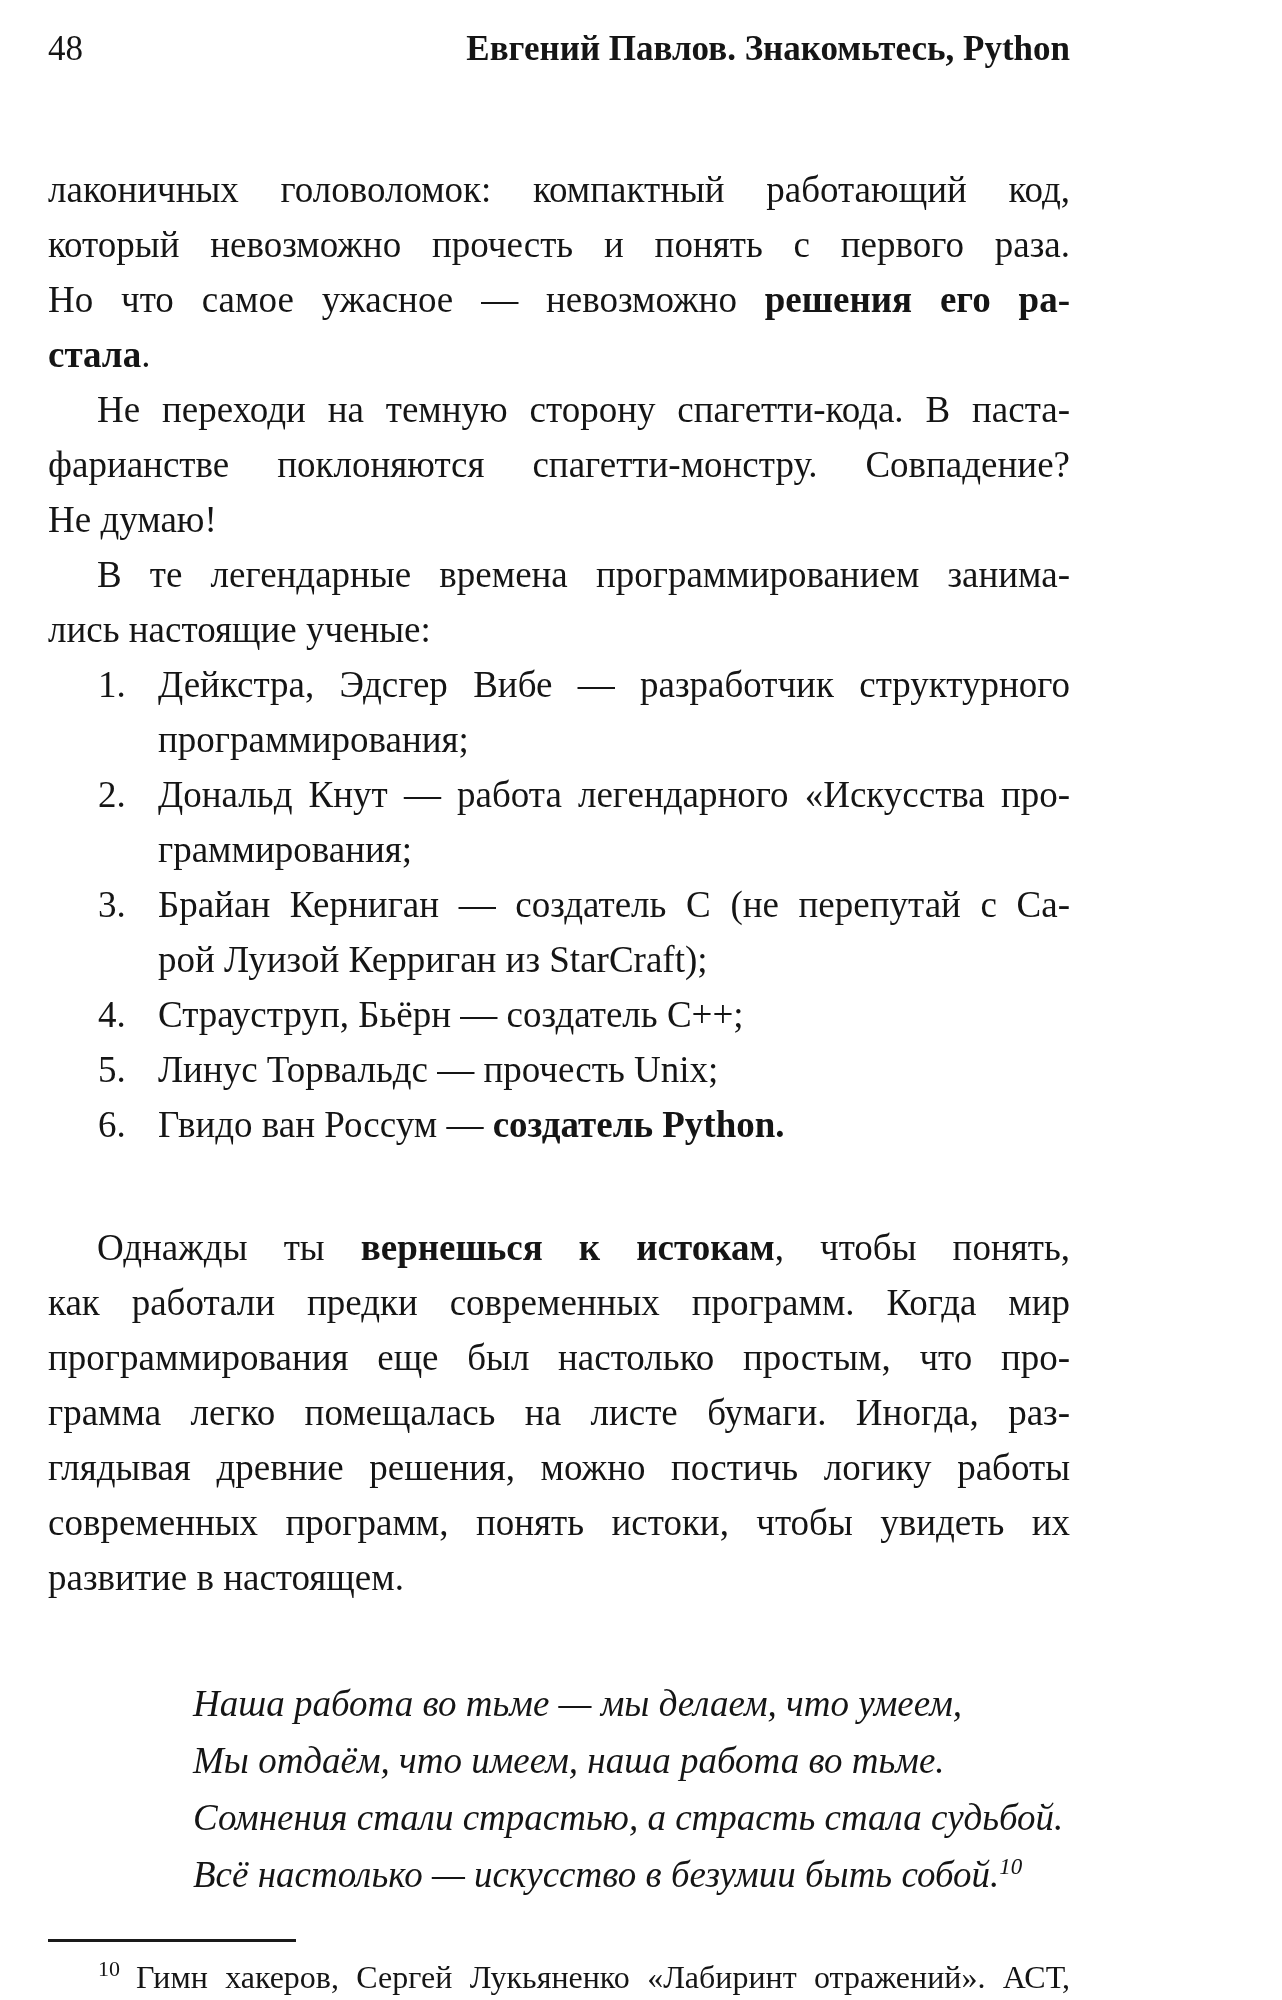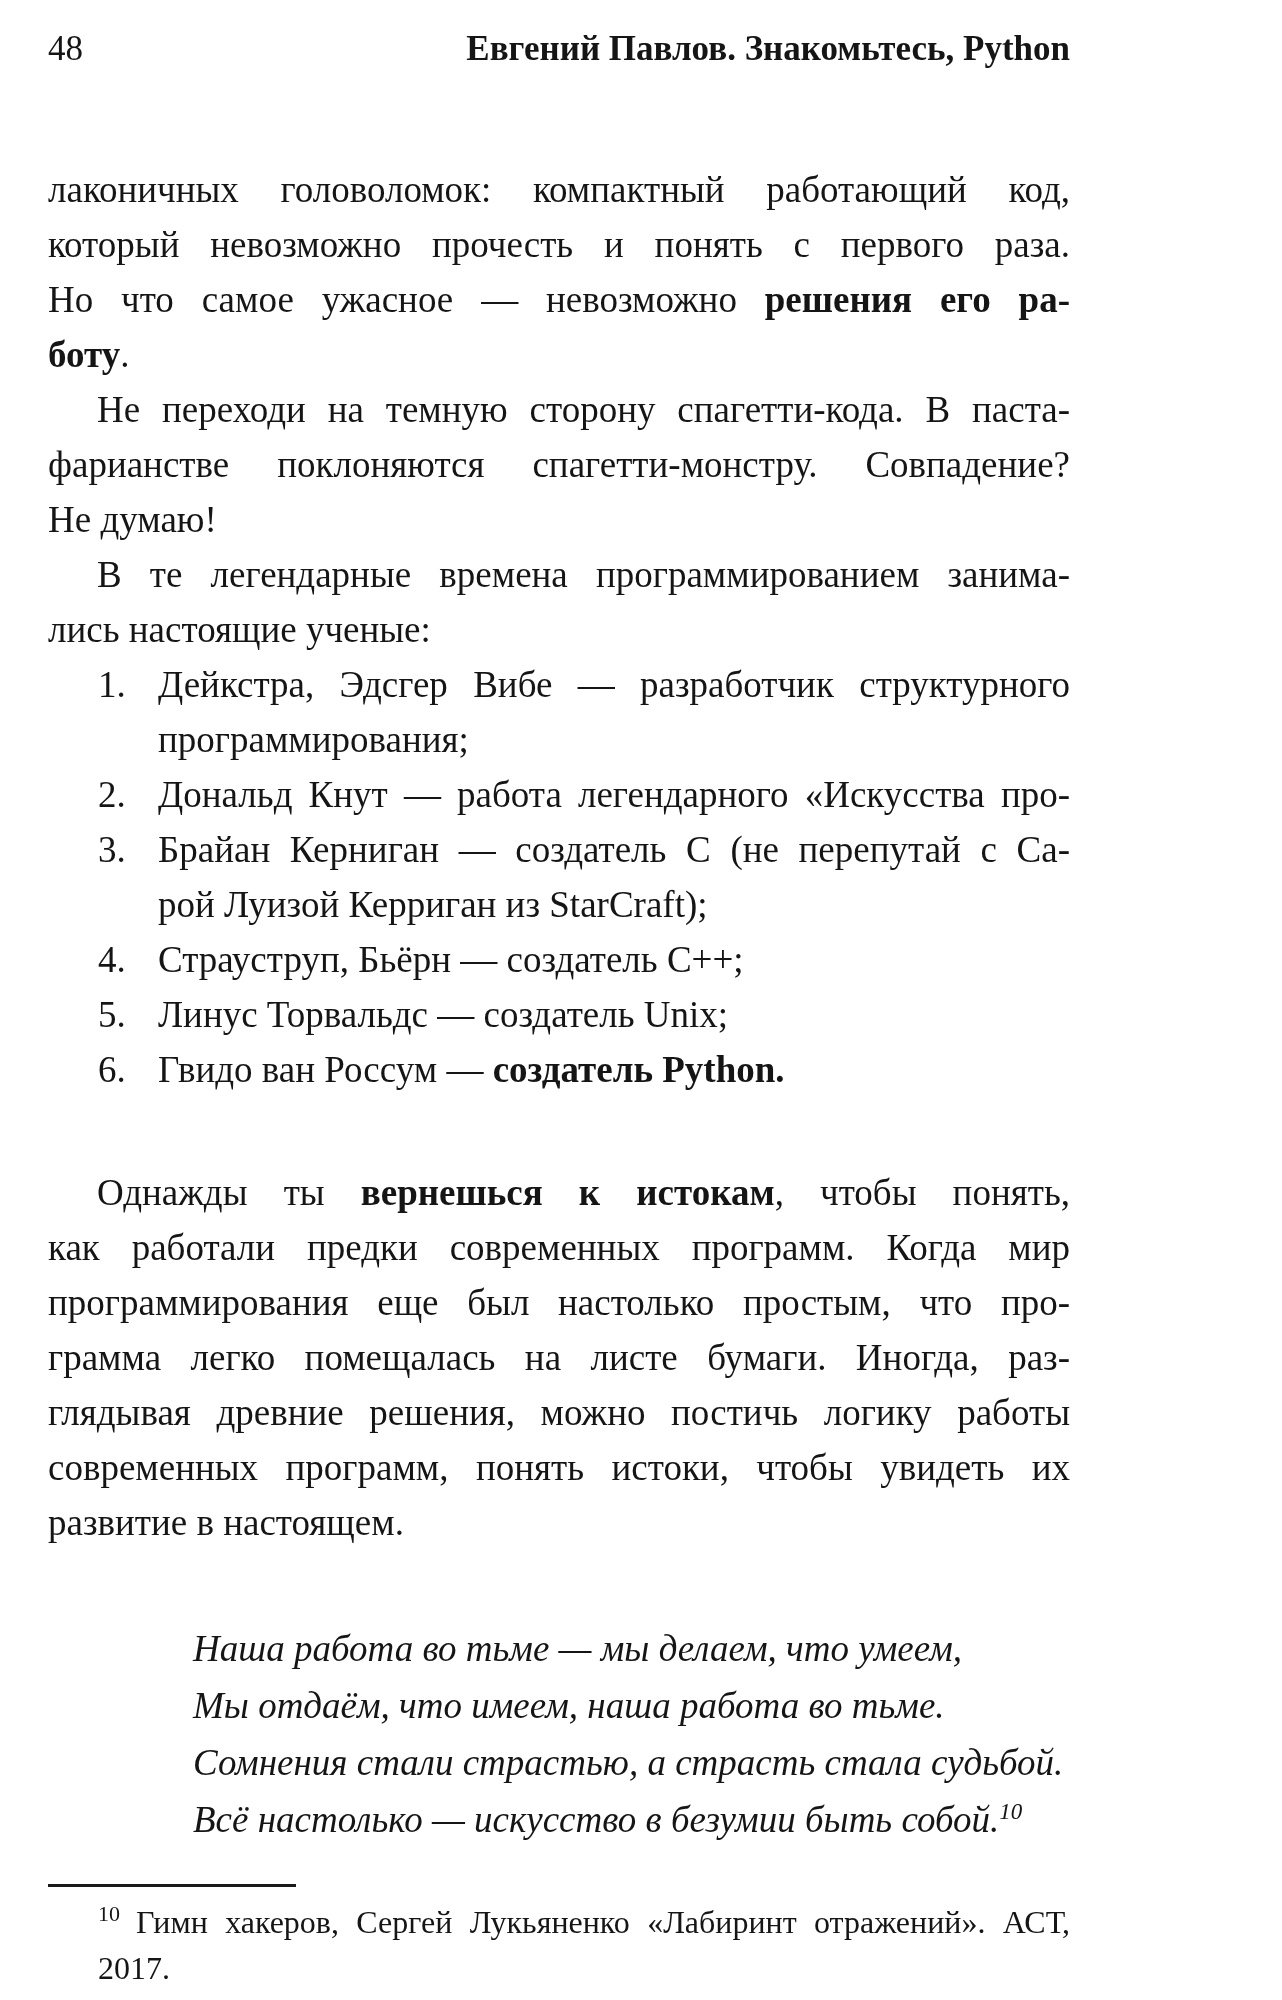--- a/index.html
+++ b/index.html
@@ -76,21 +76,21 @@
     <div class="header">
       <span class="page-num">48</span>
       <span class="running-title">Евгений Павлов. Знакомьтесь, Python</span>
     </div>
 
     <div class="content">
         <div class="block block-paragraph">
           <div class="line"><span class="seg">лаконичных головоломок: компактный работающий код,</span></div>
           <div class="line"><span class="seg">который невозможно прочесть и понять с первого раза.</span></div>
           <div class="line"><span class="seg">Но что самое ужасное — невозможно </span><span class="seg b">решения его ра-</span></div>
-          <div class="line last"><span class="seg b">боту</span><span class="seg">.</span></div>
+          <div class="line last"><span class="seg b">стала</span><span class="seg">.</span></div>
         </div>
         <div class="block block-paragraph indent">
           <div class="line"><span class="seg">Не переходи на темную сторону спагетти-кода. В паста-</span></div>
           <div class="line"><span class="seg">фарианстве поклоняются спагетти-монстру. Совпадение?</span></div>
           <div class="line last"><span class="seg">Не думаю!</span></div>
         </div>
         <div class="block block-paragraph indent">
           <div class="line"><span class="seg">В те легендарные времена программированием занима-</span></div>
           <div class="line last"><span class="seg">лись настоящие ученые:</span></div>
         </div>
@@ -99,39 +99,40 @@
             <div class="num">1.</div>
             <div class="item-lines">
               <div class="line"><span class="seg">Дейкстра, Эдсгер Вибе — разработчик структурного</span></div>
               <div class="line last"><span class="seg">программирования;</span></div>
             </div>
           </div>
           <div class="list-item">
             <div class="num">2.</div>
             <div class="item-lines">
               <div class="line"><span class="seg">Дональд Кнут — работа легендарного «Искусства про-</span></div>
+              <div class="line last"><span class="seg">граммирования;</span></div>
             </div>
           </div>
           <div class="list-item">
             <div class="num">3.</div>
             <div class="item-lines">
               <div class="line"><span class="seg">Брайан Керниган — создатель C (не перепутай с Са-</span></div>
               <div class="line last"><span class="seg">рой Луизой Керриган из StarCraft);</span></div>
             </div>
           </div>
           <div class="list-item">
             <div class="num">4.</div>
             <div class="item-lines">
               <div class="line last"><span class="seg">Страуструп, Бьёрн — создатель C++;</span></div>
             </div>
           </div>
           <div class="list-item">
             <div class="num">5.</div>
             <div class="item-lines">
-              <div class="line last"><span class="seg">Линус Торвальдс — создатель Unix;</span></div>
+              <div class="line last"><span class="seg">Линус Торвальдс — прочесть Unix;</span></div>
             </div>
           </div>
           <div class="list-item">
             <div class="num">6.</div>
             <div class="item-lines">
               <div class="line last"><span class="seg">Гвидо ван Россум — </span><span class="seg b">создатель Python.</span></div>
             </div>
           </div>
         </div>
         <div class="block block-paragraph indent">

